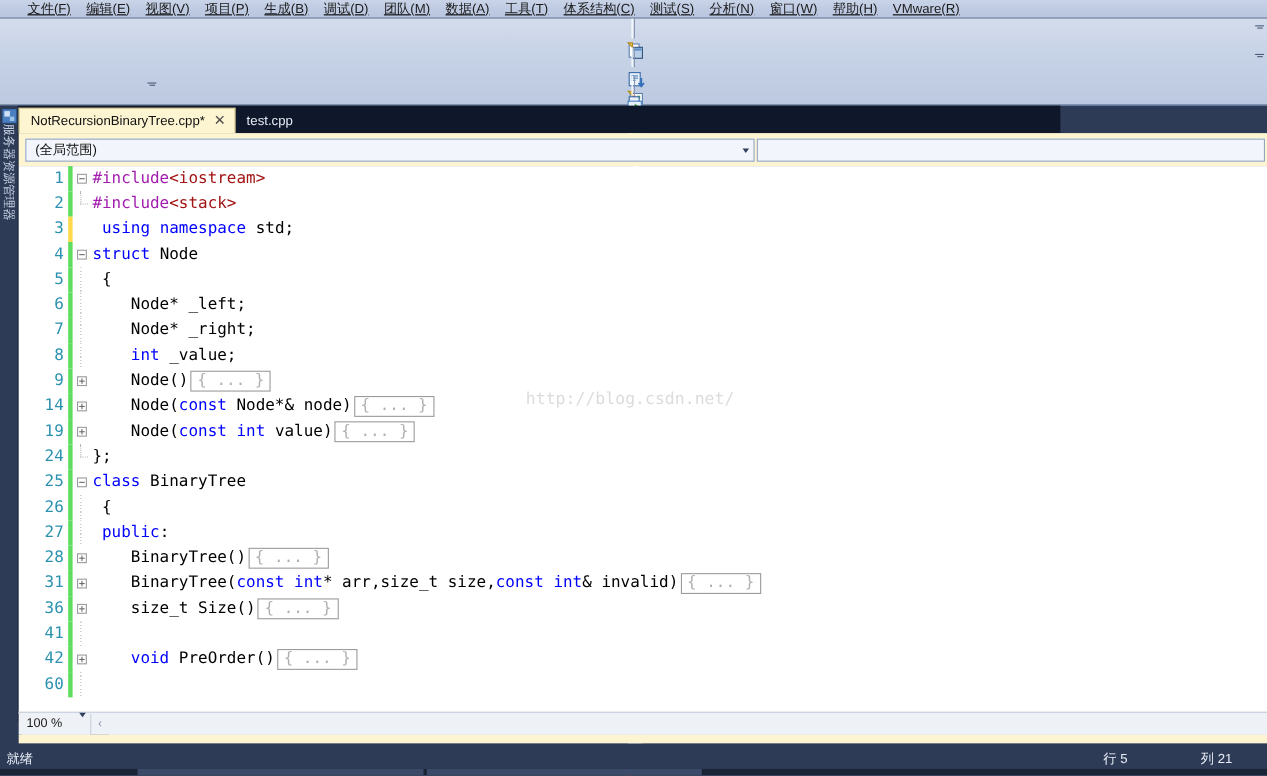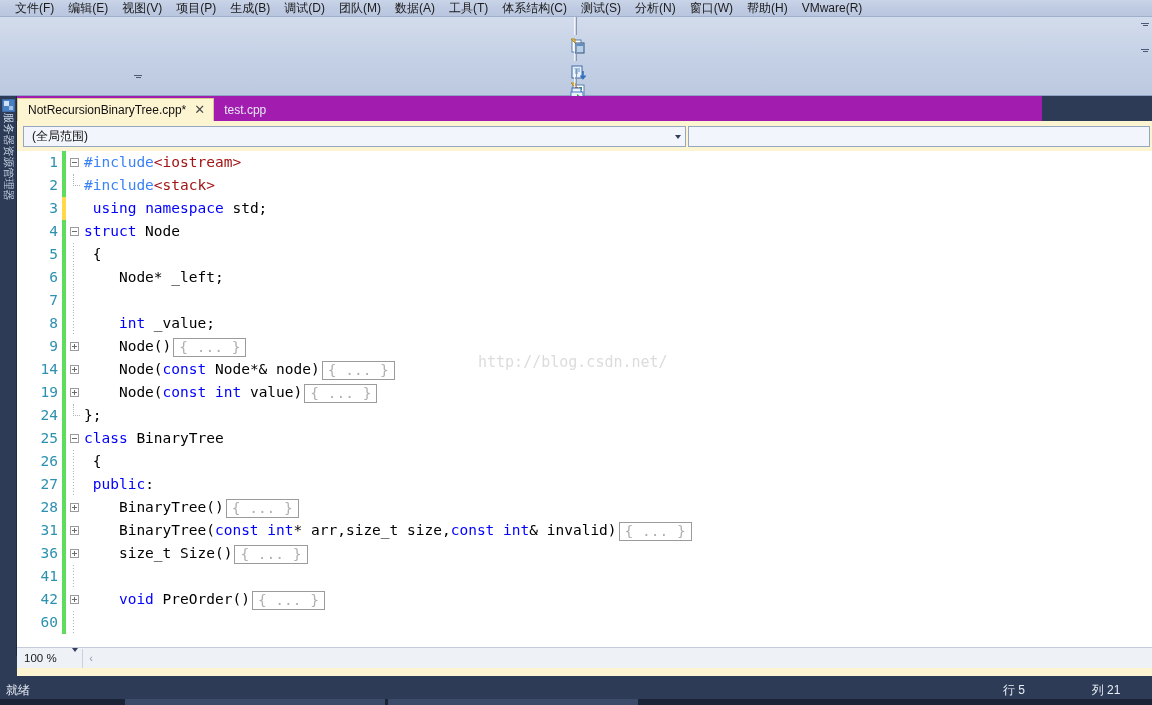--- a/index.html
+++ b/index.html
@@ -15,22 +15,23 @@
     width: 1152px; height: 705px;
     background: #2d3b57;
   }
 
   
   .menubar {
     position: absolute; left: 0; top: 0;
     width: 1152px; height: 17px;
     background: linear-gradient(to bottom, #c9d4e8 0%, #bfcbe2 50%, #b9c6df 100%);
     display: flex; align-items: center;
-    padding-left: 8px;
+    padding-left: 18px;
     border-bottom: 1px solid #9fb0cc;
+    text-decoration: underline;
   }
   .menuitem {
     font-size: 12px; color: #1b1b1b;
     padding: 1px 7px 2px 7px;
     white-space: nowrap;
     line-height: 14px;
     cursor: default;
   }
 
   
@@ -117,22 +118,22 @@
     transform-origin: center;
     font-size: 11px; color: #c8d2e4;
     white-space: nowrap;
     text-align: left;
     letter-spacing: 0px;
   }
 
   
   .tabstrip {
     position: absolute; left: 17px; top: 96px;
-    width: 1025px; height: 25px;
-    background: #a21caf;
+    width: 947px; height: 25px;
+    background: #0f172a;
     display: flex; align-items: flex-end;
   }
   .tab {
     height: 23px;
     display: flex; align-items: center;
     padding: 0 8px 0 10px;
     font-size: 12px;
     white-space: nowrap;
     cursor: default;
     margin-right: 0px;
@@ -243,21 +244,21 @@
     border-left: 1px dotted #b4b4b4;
     border-bottom: 1px dotted #b4b4b4;
   }
   .ctext {
     padding-left: 2px;
     color: #000;
     font-family: "DejaVu Sans Mono", monospace;
     white-space: pre;
   }
   .kw  { color: #0000ff; }
-  .pp  { color: #3b82f6; }
+  .pp  { color: #a21caf; }
   .str { color: #a31515; }
   .plain { color: #000; }
   .collapsed {
     display: inline-block;
     border: 1px solid #9b9b9b;
     background: #fff;
     color: #b0b0b0;
     padding: 0 5px;
     margin-left: 2px;
     font-family: "DejaVu Sans Mono", monospace;
@@ -801,21 +802,21 @@
 
   <div class="editor">
     <div class="watermark">http://blog.csdn.net/</div>
     <div class="code-area" id="code-area">
         <div class="cline"><div class="lnum">1</div><div class="chgbar chg-green"></div><div class="outline"><div class="boxglyph"></div></div><div class="ctext"><span class="pp">#include</span><span class="str">&lt;iostream&gt;</span></div></div>
         <div class="cline"><div class="lnum">2</div><div class="chgbar chg-green"></div><div class="outline"><div class="elbow"></div></div><div class="ctext"><span class="pp">#include</span><span class="str">&lt;stack&gt;</span></div></div>
         <div class="cline"><div class="lnum">3</div><div class="chgbar chg-yellow"></div><div class="outline"></div><div class="ctext"><span class="plain"> </span><span class="kw">using</span><span class="plain"> </span><span class="kw">namespace</span><span class="plain"> std;</span></div></div>
         <div class="cline"><div class="lnum">4</div><div class="chgbar chg-green"></div><div class="outline"><div class="boxglyph"></div></div><div class="ctext"><span class="kw">struct</span><span class="plain"> Node</span></div></div>
         <div class="cline"><div class="lnum">5</div><div class="chgbar chg-green"></div><div class="outline"><div class="vline"></div></div><div class="ctext"><span class="plain"> {</span></div></div>
         <div class="cline"><div class="lnum">6</div><div class="chgbar chg-green"></div><div class="outline"><div class="vline"></div></div><div class="ctext"><span class="plain">    Node* _left;</span></div></div>
-        <div class="cline"><div class="lnum">7</div><div class="chgbar chg-green"></div><div class="outline"><div class="vline"></div></div></div>
+        <div class="cline"><div class="lnum">7</div><div class="chgbar chg-green"></div><div class="outline"><div class="vline"></div></div><div class="ctext"><span class="plain">    Node* _right;</span></div></div>
         <div class="cline"><div class="lnum">8</div><div class="chgbar chg-green"></div><div class="outline"><div class="vline"></div></div><div class="ctext"><span class="plain">    </span><span class="kw">int</span><span class="plain"> _value;</span></div></div>
         <div class="cline"><div class="lnum">9</div><div class="chgbar chg-green"></div><div class="outline"><div class="boxglyph plus"></div></div><div class="ctext"><span class="plain">    Node()</span><span class="collapsed">{ ... }</span></div></div>
         <div class="cline"><div class="lnum">14</div><div class="chgbar chg-green"></div><div class="outline"><div class="boxglyph plus"></div></div><div class="ctext"><span class="plain">    Node(</span><span class="kw">const</span><span class="plain"> Node*&amp; node)</span><span class="collapsed">{ ... }</span></div></div>
         <div class="cline"><div class="lnum">19</div><div class="chgbar chg-green"></div><div class="outline"><div class="boxglyph plus"></div></div><div class="ctext"><span class="plain">    Node(</span><span class="kw">const</span><span class="plain"> </span><span class="kw">int</span><span class="plain"> value)</span><span class="collapsed">{ ... }</span></div></div>
         <div class="cline"><div class="lnum">24</div><div class="chgbar chg-green"></div><div class="outline"><div class="elbow"></div></div><div class="ctext"><span class="plain">};</span></div></div>
         <div class="cline"><div class="lnum">25</div><div class="chgbar chg-green"></div><div class="outline"><div class="boxglyph"></div></div><div class="ctext"><span class="kw">class</span><span class="plain"> BinaryTree</span></div></div>
         <div class="cline"><div class="lnum">26</div><div class="chgbar chg-green"></div><div class="outline"><div class="vline"></div></div><div class="ctext"><span class="plain"> {</span></div></div>
         <div class="cline"><div class="lnum">27</div><div class="chgbar chg-green"></div><div class="outline"><div class="vline"></div></div><div class="ctext"><span class="plain"> </span><span class="kw">public</span><span class="plain">:</span></div></div>
         <div class="cline"><div class="lnum">28</div><div class="chgbar chg-green"></div><div class="outline"><div class="boxglyph plus"></div></div><div class="ctext"><span class="plain">    BinaryTree()</span><span class="collapsed">{ ... }</span></div></div>
         <div class="cline"><div class="lnum">31</div><div class="chgbar chg-green"></div><div class="outline"><div class="boxglyph plus"></div></div><div class="ctext"><span class="plain">    BinaryTree(</span><span class="kw">const</span><span class="plain"> </span><span class="kw">int</span><span class="plain">* arr,size_t size,</span><span class="kw">const</span><span class="plain"> </span><span class="kw">int</span><span class="plain">&amp; invalid)</span><span class="collapsed">{ ... }</span></div></div>

